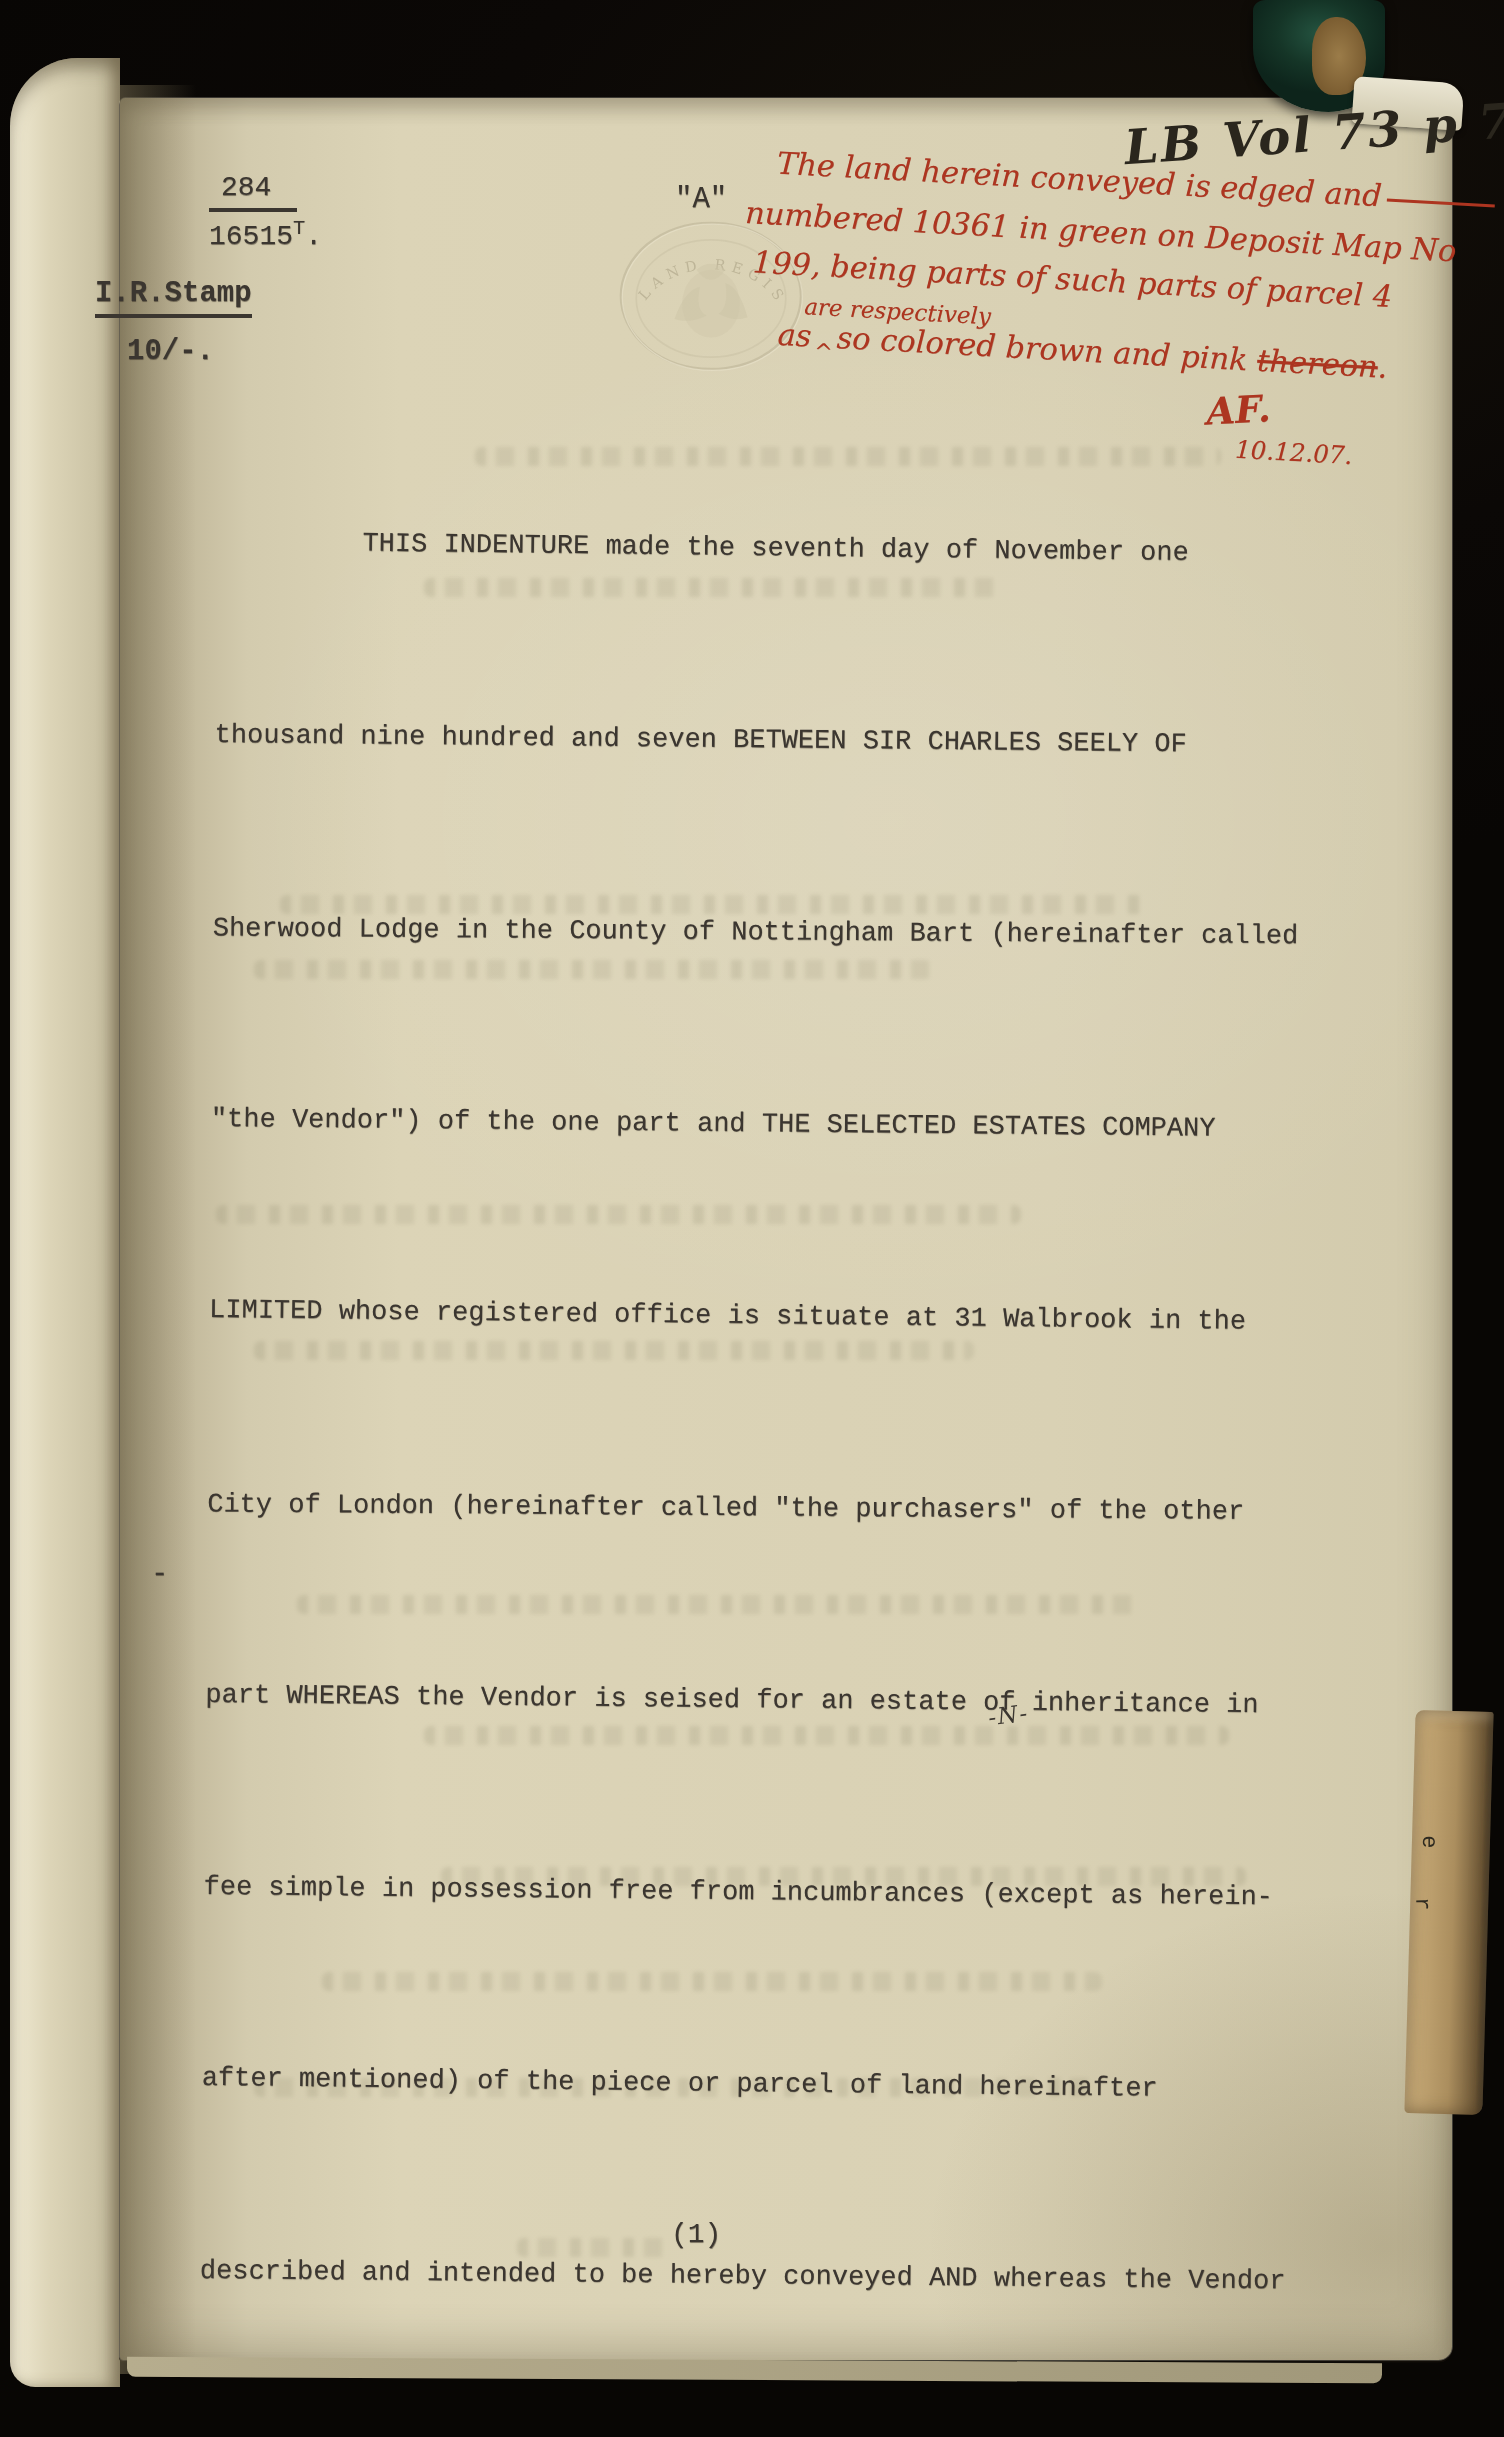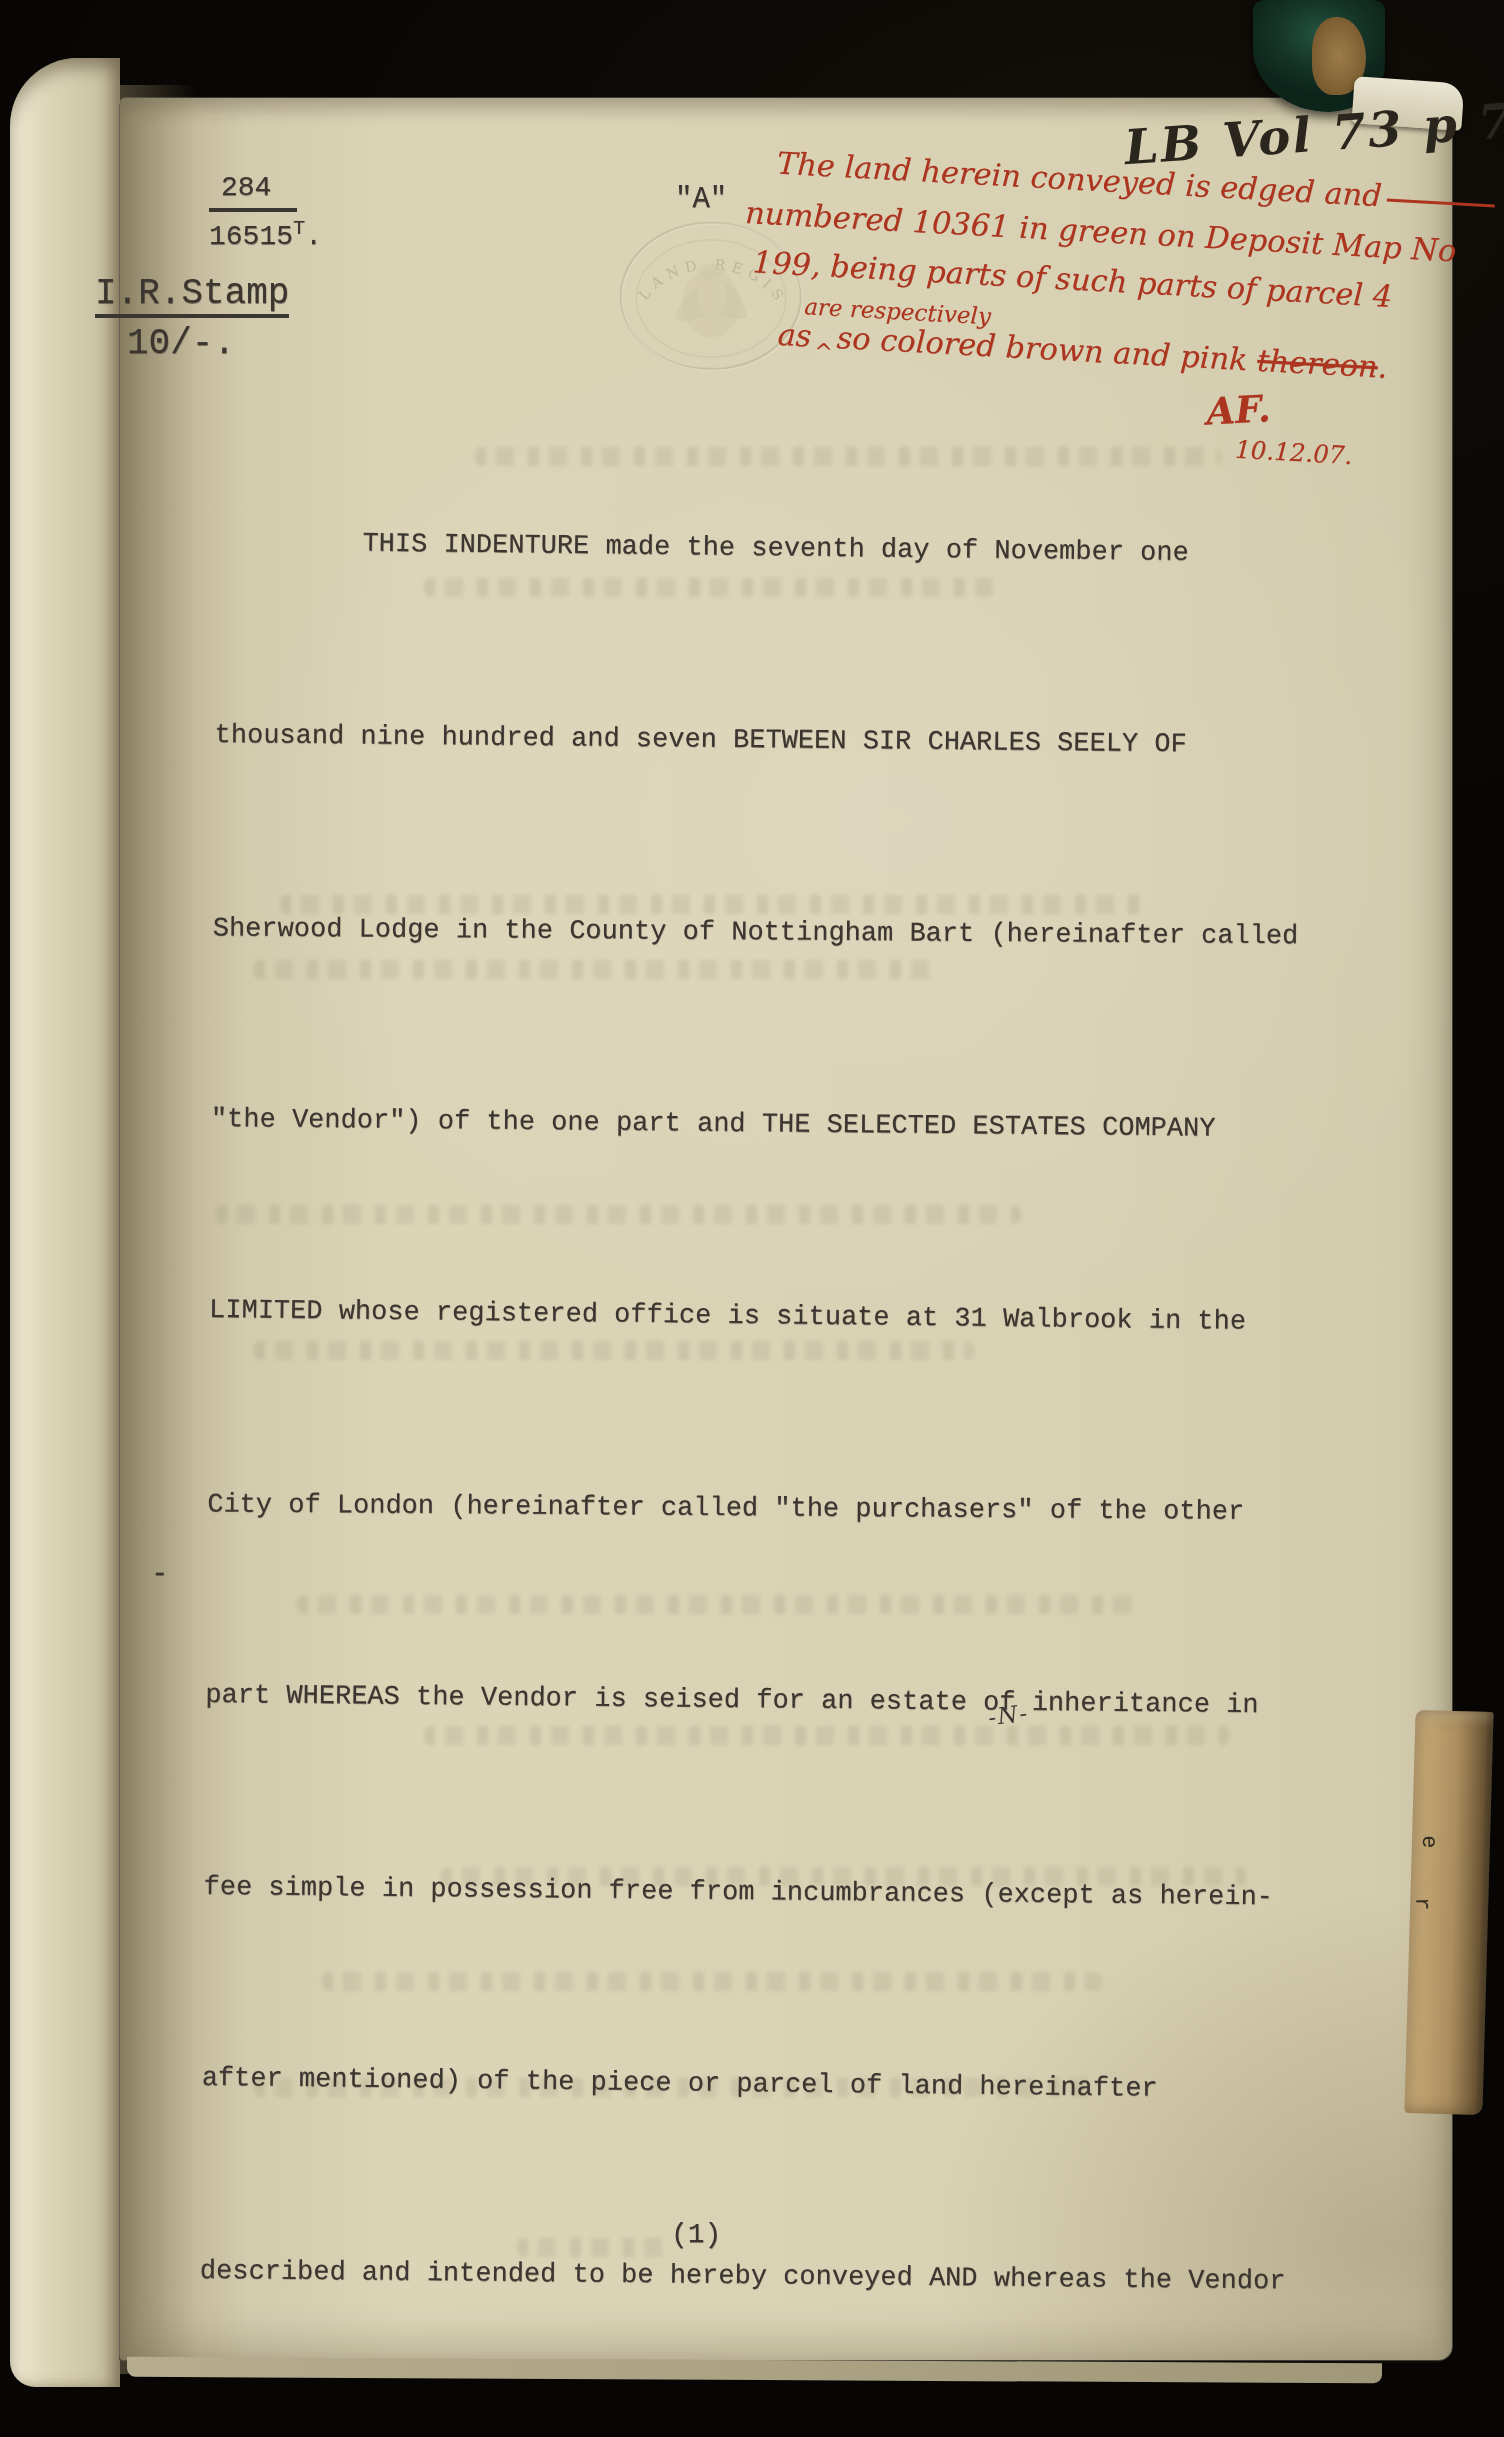--- a/index.html
+++ b/index.html
@@ -47,23 +47,23 @@
 
   
   .seal{position:absolute;left:615px;top:217px;width:192px;height:158px;opacity:.62;}
 
   
   .type{font-family:"Liberation Mono","DejaVu Sans Mono",monospace;color:#3b3630;
     text-shadow:0.3px 0.6px 0.7px rgba(52,45,36,.55);}
   .ref{position:absolute;left:209px;top:171px;font-size:28px;line-height:34px;}
   .ref .num{display:inline-block;padding:0 25.4px 2.5px 12px;border-bottom:4.2px solid #3b3630;}
   .ref sup{font-size:.72em;vertical-align:10.2px;}
-  .stamp{position:absolute;left:95px;top:276px;font-size:36px;line-height:36px;}
+  .stamp{position:absolute;left:95px;top:276px;font-size:29px;line-height:36px;font-weight:bold;}
   .stamp .lbl{display:inline-block;padding-bottom:1.7px;border-bottom:4.2px solid #3b3630;}
-  .stamp .val{display:block;padding-left:32px;margin-top:8px;}
+  .stamp .val{display:block;padding-left:32px;margin-top:16px;}
   .exhibit{position:absolute;left:675px;top:183px;font-size:29px;}
   .body-text{position:absolute;left:218px;top:383px;width:1187px;font-size:27px;
     line-height:64px;white-space:pre;transform:rotate(.55deg);transform-origin:0 0;}
   .body-text .ln{height:64px;}
   .body-text .ln:nth-child(3n){transform:rotate(-.14deg);}
   .body-text .ln:nth-child(4n+1){transform:rotate(.10deg);}
   .ln-indent{padding-left:146px;}
   .correction{position:absolute;left:988px;top:1702px;font-family:"DejaVu Serif",serif;
     font-style:italic;font-size:23px;color:#3b3630;transform:rotate(-7deg);letter-spacing:1.7px;}
   .margin-dash{position:absolute;left:151px;top:1558px;font-size:29px;}

